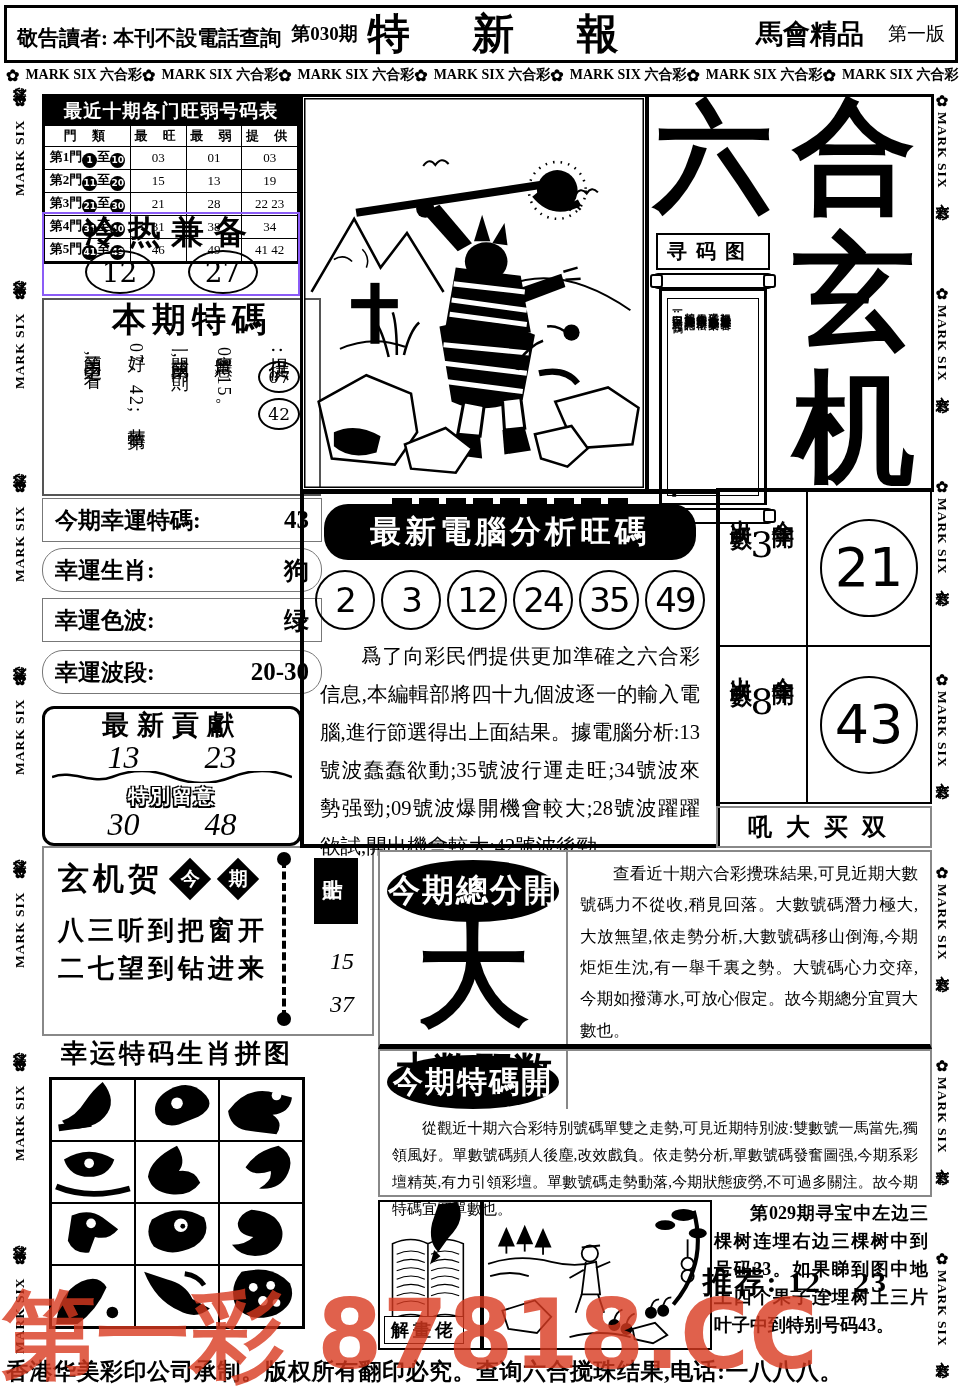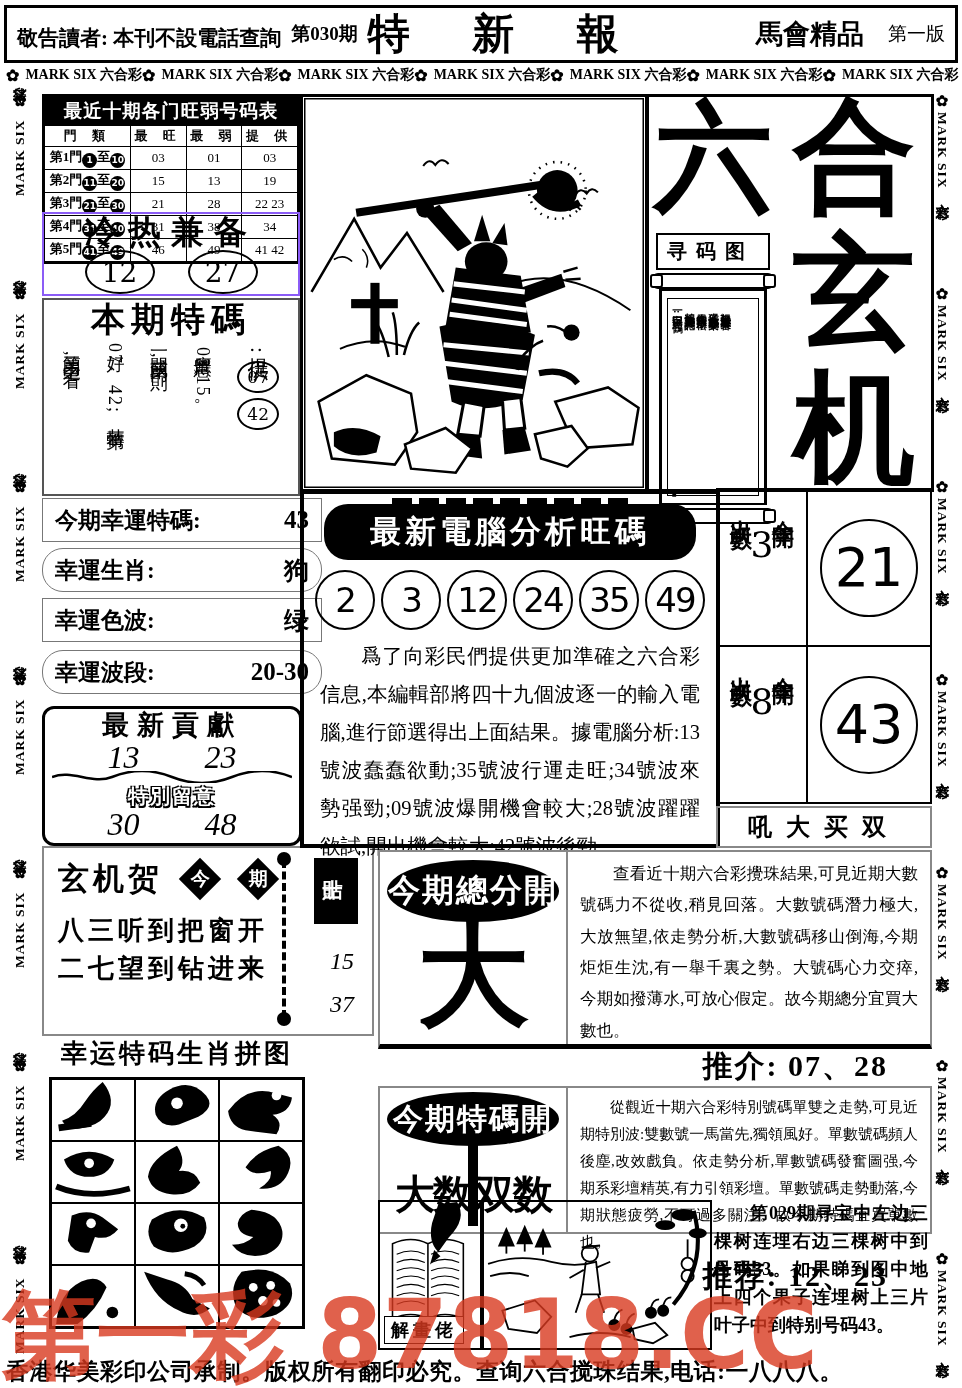--- a/index.html
+++ b/index.html
@@ -45,21 +45,21 @@
          font-family:"DejaVu Sans",sans-serif;}
 
   
   #cold-hot{left:42px;top:212px;width:254px;height:80px;border:2px solid #8b5cf6;}
   .ch-title{font-size:33px;font-weight:bold;text-align:center;letter-spacing:10px;line-height:1.1;}
   .ch-nums{display:flex;justify-content:space-around;padding:0 24px;}
   .oval{border:2.5px solid #000;border-radius:50%;width:66px;height:40px;display:flex;
         align-items:center;justify-content:center;font-size:28px;font-family:"DejaVu Serif",serif;}
 
   
-  #special-code{left:42px;top:298px;width:254px;height:194px;border:2px solid #555;}
+  #special-code{left:42px;top:298px;width:254px;height:194px;border:2px solid #555;padding-left:21px;}
   .sc-title{font-size:34px;font-weight:bold;text-align:center;letter-spacing:6px;line-height:1.15;}
   .sc-body{display:flex;flex-direction:row-reverse;justify-content:space-around;height:140px;padding:2px 6px;}
   .sc-col{writing-mode:vertical-rl;font-size:18px;line-height:1;letter-spacing:2px;}
   .sc-offer{display:flex;flex-direction:column;align-items:center;gap:5px;}
   .sc-offer .vt{font-size:21px;letter-spacing:3px;}
   .soval{border:2px solid #000;border-radius:50%;width:38px;height:28px;display:flex;align-items:center;
          justify-content:center;font-size:17px;font-family:"DejaVu Serif",serif;}
 
   
   .lrow{left:42px;width:254px;height:42px;border:1.5px solid #777;display:flex;align-items:center;
@@ -71,21 +71,21 @@
   
   #contribution{left:42px;top:706px;width:254px;height:134px;border:3px solid #000;border-radius:12px;}
   .co-title{font-size:27px;font-weight:bold;text-align:center;letter-spacing:8px;line-height:1.1;margin-top:2px;}
   .co-nums{display:flex;justify-content:space-around;font-size:32px;font-style:italic;padding:0 30px;line-height:1;}
   .co-note{text-align:center;font-size:20px;font-weight:bold;letter-spacing:2px;color:#fff;
            text-shadow:-1.5px -1.5px 0 #000,1.5px -1.5px 0 #000,-1.5px 1.5px 0 #000,1.5px 1.5px 0 #000,0 2px 0 #000;}
   .co-wave{display:block;margin:-2px auto 0;}
 
   
   #mystery{left:42px;top:846px;width:328px;height:186px;border:2px solid #888;}
-  .my-title{display:flex;align-items:center;gap:16px;padding:10px 0 0 14px;}
+  .my-title{display:flex;align-items:center;gap:6px;padding:10px 0 0 14px;}
   .my-prefix{font-size:31px;font-weight:bold;letter-spacing:4px;}
   .diamond{width:30px;height:30px;background:#000;transform:rotate(45deg);display:flex;align-items:center;
            justify-content:center;margin:0 6px;}
   .diamond span{transform:rotate(-45deg);color:#fff;font-size:19px;font-weight:bold;}
   .my-poem{font-size:26px;letter-spacing:4px;line-height:1.45;padding:12px 0 0 14px;font-weight:bold;}
   .my-dash{position:absolute;right:86px;top:12px;bottom:16px;border-left:4px dashed #000;}
   .my-dash::before,.my-dash::after{content:"";position:absolute;left:-9px;width:14px;height:14px;
            background:#000;border-radius:50%;}
   .my-dash::before{top:-8px;} .my-dash::after{bottom:-8px;}
   .tip-box{position:absolute;right:14px;top:10px;width:40px;height:62px;background:#000;border:2px solid #000;}
@@ -147,30 +147,30 @@
   .stat-circle{width:94px;height:94px;border:2.5px solid #000;border-radius:50%;display:flex;align-items:center;
          justify-content:center;font-size:54px;font-family:"DejaVu Sans",sans-serif;}
 
   
   #roar{left:716px;top:806px;width:212px;height:38px;border:2px solid #888;display:flex;align-items:center;
         justify-content:center;font-size:24px;font-weight:bold;letter-spacing:14px;}
 
   
   .open-sec{left:378px;width:550px;border:2px solid #888;display:flex;background:#fff;}
   #total-open{top:850px;height:192px;border-bottom:5px solid #000;}
-  #special-open{top:1086px;height:144px;}
+  #special-open{top:1049px;height:144px;flex-direction:column;}
   .os-left{width:186px;border-right:2px solid #888;position:relative;display:flex;flex-direction:column;align-items:center;}
   .os-badge{background:#000;color:#fff;border-radius:50%;width:172px;height:62px;display:flex;align-items:center;
             justify-content:center;font-size:32px;font-weight:bold;letter-spacing:2px;margin-top:8px;white-space:nowrap;z-index:1;}
   #special-open .os-badge{height:54px;font-size:30px;margin-top:4px;}
   .os-big{font-size:112px;font-weight:bold;line-height:1;margin-top:-2px;}
   .os-stem{position:absolute;left:50%;top:48px;bottom:6px;width:10px;margin-left:-5px;background:#000;}
   .os-pair{position:absolute;bottom:10px;left:0;right:0;display:flex;justify-content:space-between;padding:0 15px;}
   .os-pair span{font-size:40px;font-weight:bold;letter-spacing:-2px;}
-  .os-right{flex:1;padding:6px 12px 2px;display:flex;flex-direction:column;}
+  .os-right{flex:1;padding:6px 12px 2px;display:flex;flex-direction:column;gap:39px;}
   .os-text{font-size:16.5px;line-height:1.9;text-align:justify;text-indent:2em;}
   #special-open .os-text{font-size:15px;line-height:1.8;}
   .os-reco{text-align:right;font-size:30px;font-weight:bold;padding-right:30px;margin-top:auto;letter-spacing:2px;}
 
   
   #decode-box{left:378px;top:1200px;width:100px;height:146px;border:2px solid #000;position:absolute;}
   .dc-label{position:absolute;left:4px;bottom:4px;border:1.5px solid #000;font-size:18px;font-weight:bold;
             padding:1px 6px;letter-spacing:4px;background:#fff;}
   #picture-box{left:482px;top:1200px;width:226px;height:146px;border:2px solid #000;position:absolute;}
   #riddle-text{left:714px;top:1200px;width:214px;height:146px;position:absolute;font-size:18px;line-height:1.55;

